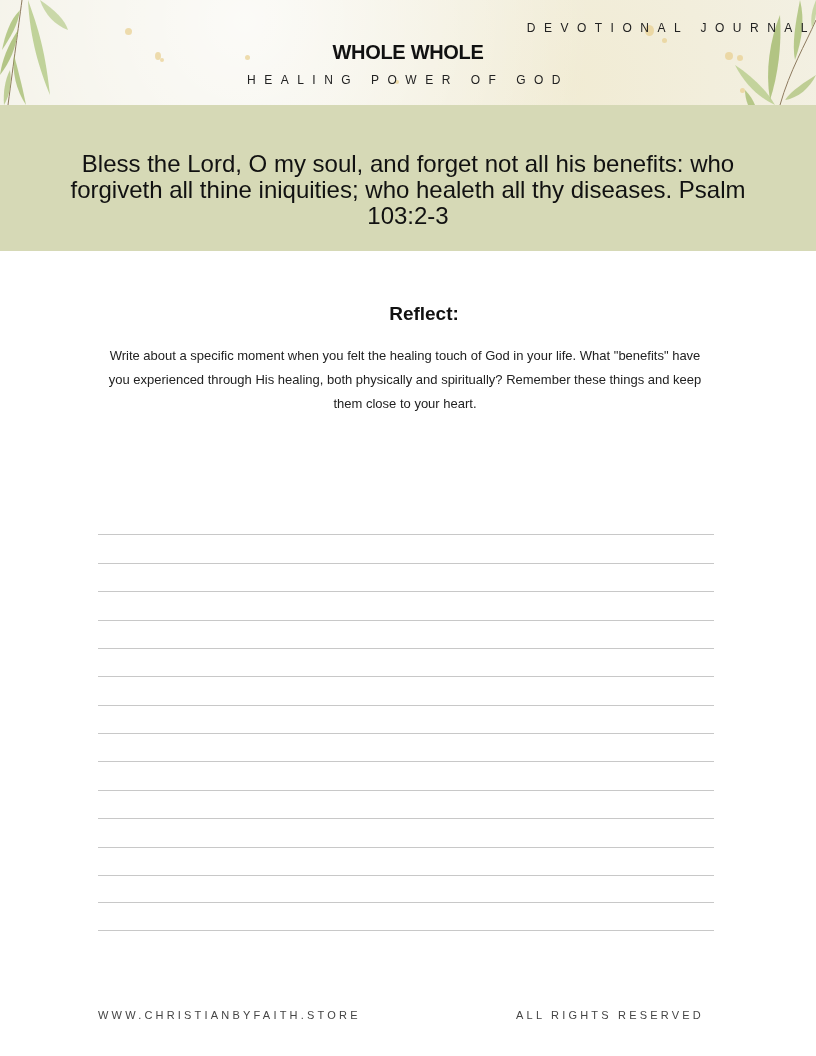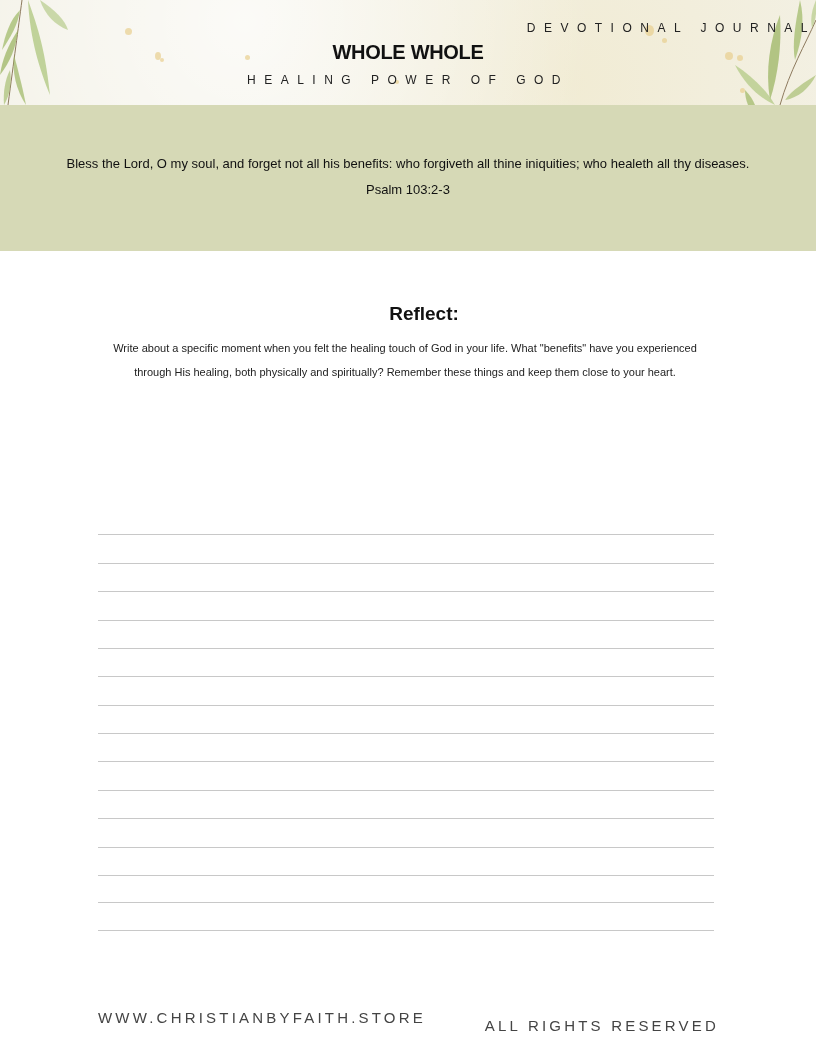--- a/index.html
+++ b/index.html
@@ -26,37 +26,37 @@
   .header-title {
     position: absolute; left: 0; width: 816px; top: 41px; text-align: center;
     font-size: 20px; font-weight: bold; color: #111; letter-spacing: -0.3px;
   }
   .verse-band {
     position: absolute; left: 0; top: 105px; width: 816px; height: 146px;
     background: #d6d9b6;
   }
   .verse {
     position: absolute; left: 60px; width: 696px; top: 151px;
-    text-align: center; font-size: 13px; line-height: 26px; color: #111;
+    text-align: center; font-size: 24px; line-height: 26px; color: #111;
   }
   .reflect-title {
     position: absolute; left: 16px; width: 816px; top: 303px; text-align: center;
     font-size: 19px; font-weight: bold; color: #111;
   }
   .prompt {
-    position: absolute; left: 100px; width: 610px; top: 336px;
-    text-align: center; font-size: 11px; line-height: 24px; color: #222;
+    position: absolute; left: 100px; width: 610px; top: 344px;
+    text-align: center; font-size: 13px; line-height: 24px; color: #222;
   }
   .lines { position: absolute; left: 98px; top: 0; width: 616px; }
   .line { position: absolute; left: 0; width: 616px; height: 1px; background: #c8c8c8; }
   .footer {
-    position: absolute; top: 1009px; font-size: 15px; letter-spacing: 3.2px; color: #444;
+    position: absolute; top: 1009px; font-size: 11px; letter-spacing: 3.2px; color: #444;
   }
   .footer-left { left: 98px; }
-  .footer-right { right: 97px; margin-top: 8px; }
+  .footer-right { right: 112px; }
 </style>
 </head>
 <body>
 
 <div class="header">
   <div class="splash" style="left:125px;top:28px;width:7px;height:7px;"></div>
   <div class="splash" style="left:155px;top:52px;width:6px;height:8px;"></div>
   <div class="splash" style="left:245px;top:55px;width:5px;height:5px;"></div>
   <div class="splash" style="left:160px;top:58px;width:4px;height:4px;"></div>
   <div class="splash" style="left:645px;top:25px;width:9px;height:11px;"></div>

